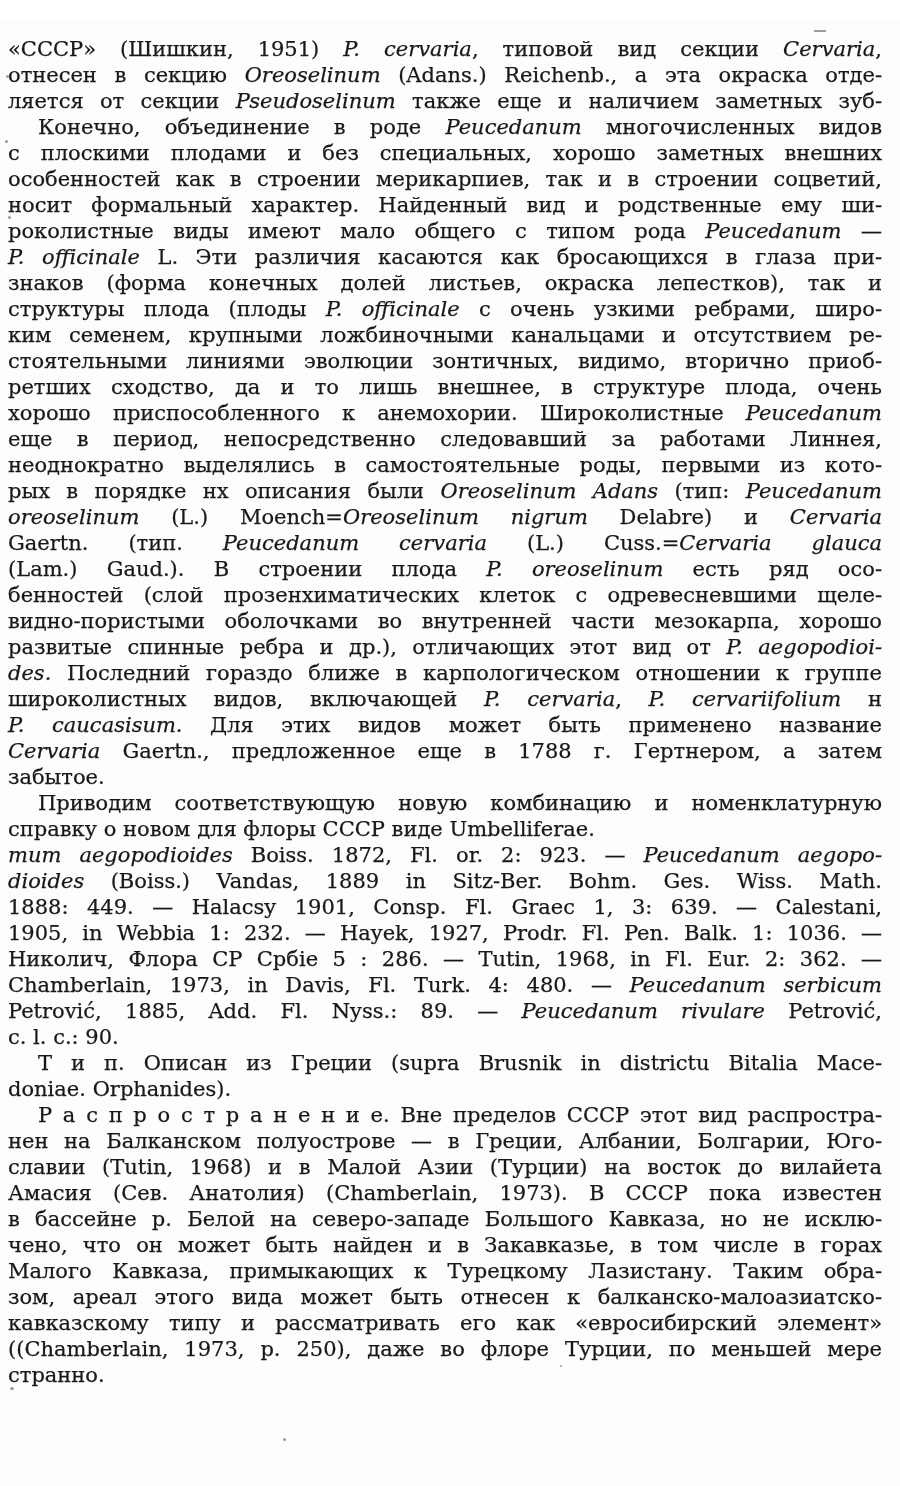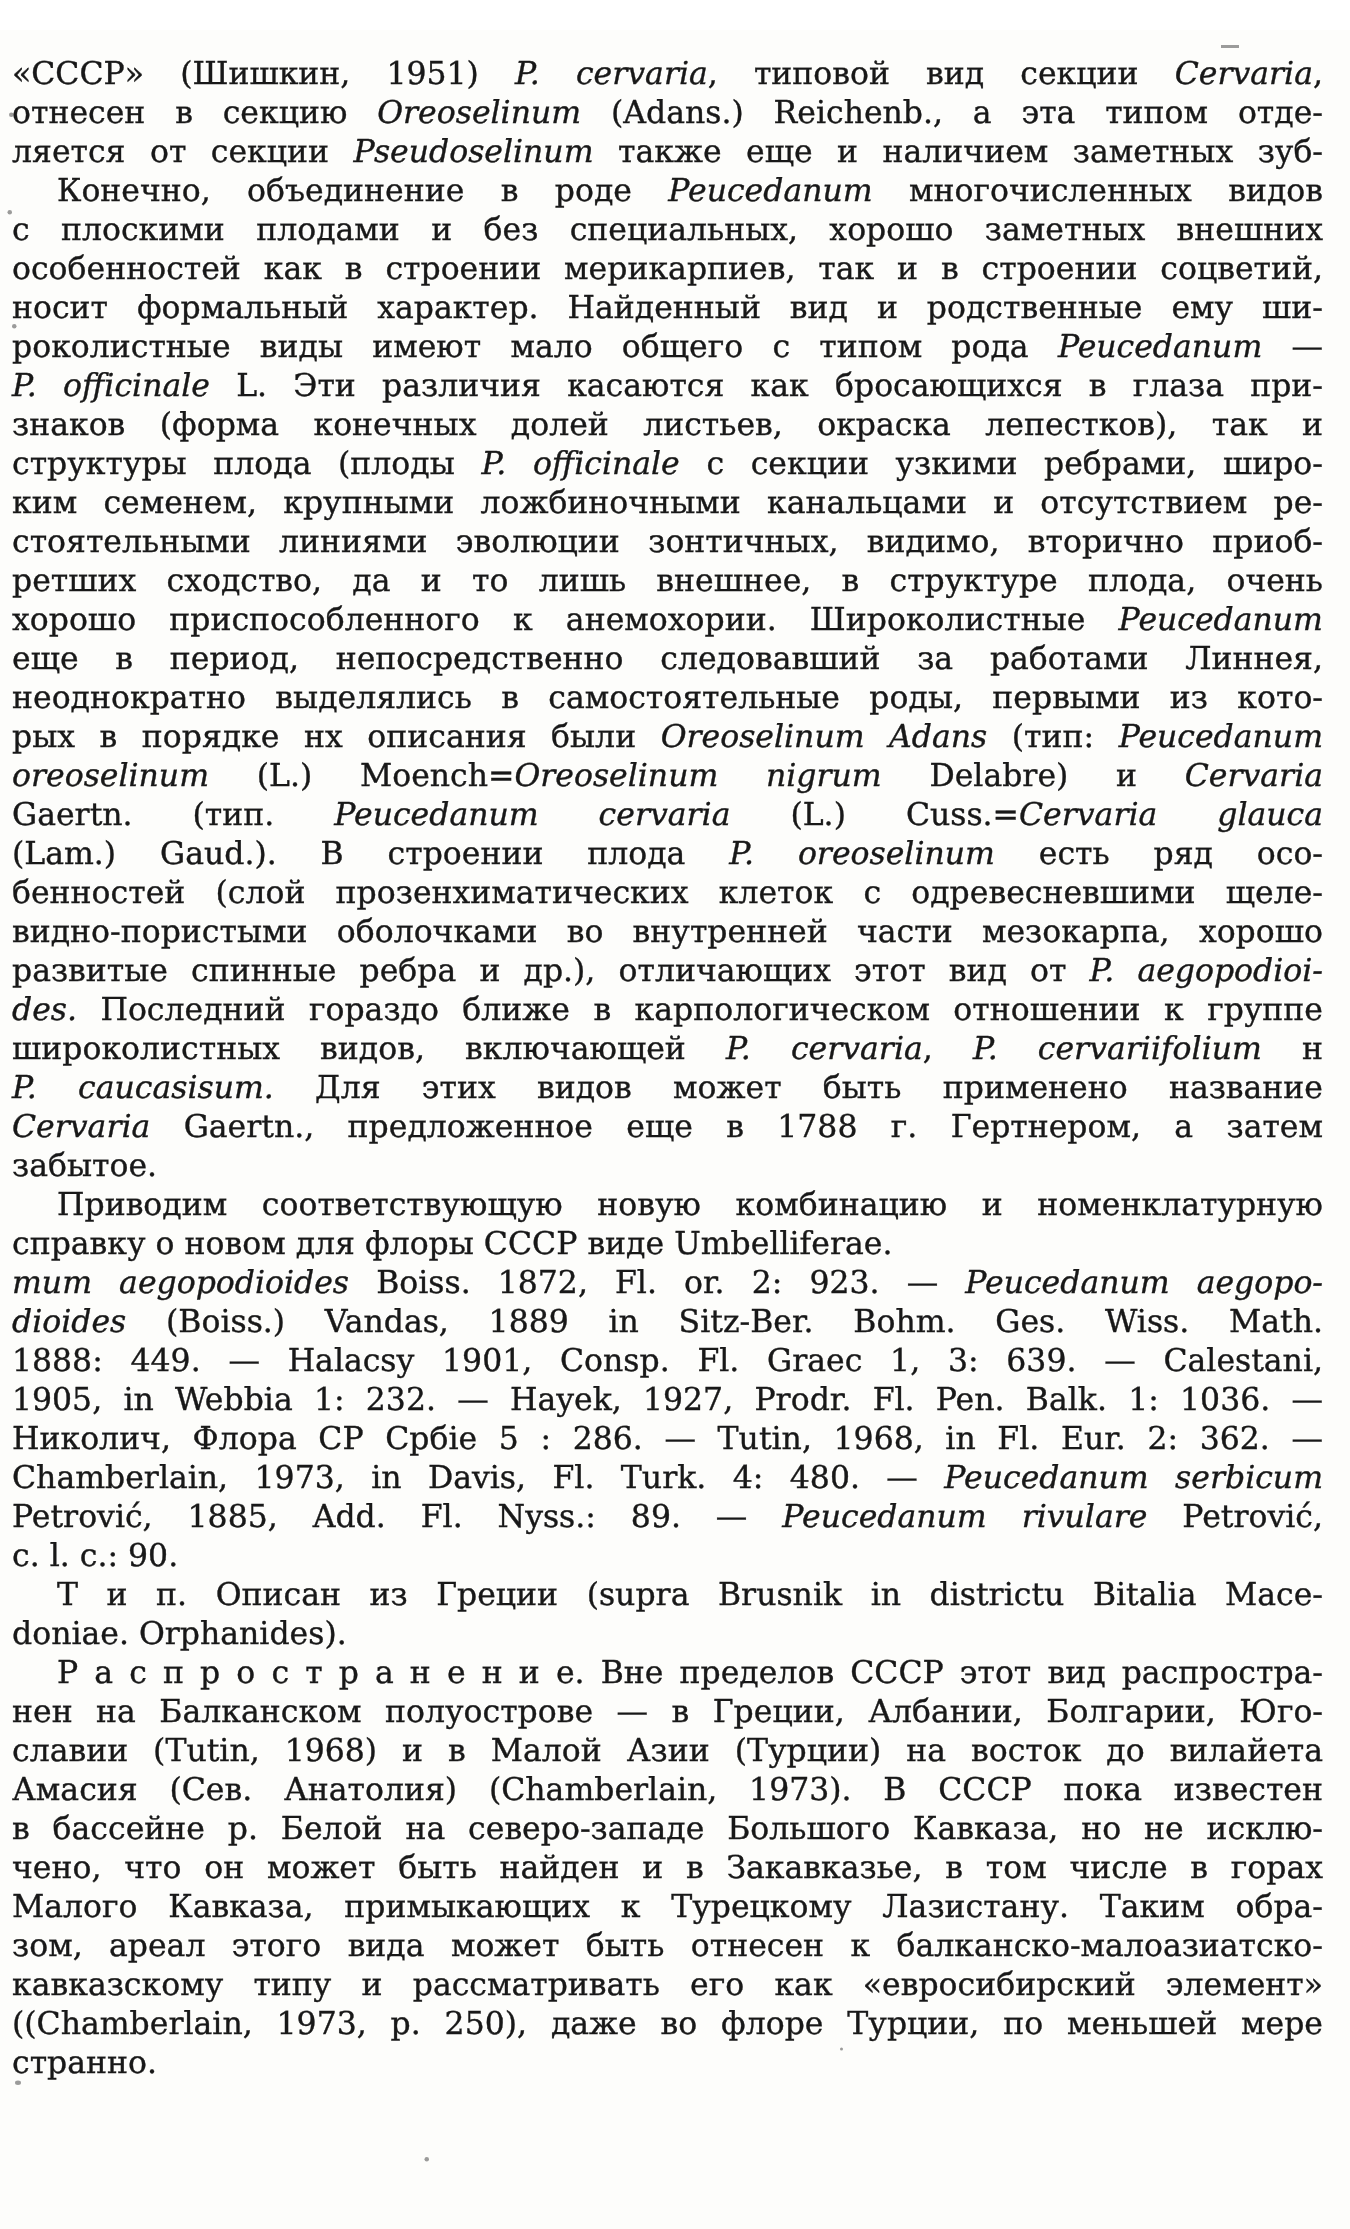--- a/index.html
+++ b/index.html
@@ -48,30 +48,30 @@
     opacity: 0.55;
     border-radius: 50%;
   }
 </style>
 </head>
 <body>
 
 <div class="page">
   <div class="textblock">
       <div class="ln"><span class="rm">«СССР» (Шишкин, 1951) </span><span class="it">P. cervaria</span><span class="rm">, типовой вид секции </span><span class="it">Cervaria</span><span class="rm">,</span></div>
-      <div class="ln"><span class="rm">отнесен в секцию </span><span class="it">Oreoselinum</span><span class="rm"> (Adans.) Reichenb., а эта типом отде-</span></div>
+      <div class="ln"><span class="rm">отнесен в секцию </span><span class="it">Oreoselinum</span><span class="rm"> (Adans.) Reichenb., а эта окраска отде-</span></div>
       <div class="ln"><span class="rm">ляется от секции </span><span class="it">Pseudoselinum</span><span class="rm"> также еще и наличием заметных зуб-</span></div>
       <div class="ln ind"><span class="rm">Конечно, объединение в роде </span><span class="it">Peucedanum</span><span class="rm"> многочисленных видов</span></div>
       <div class="ln"><span class="rm">с плоскими плодами и без специальных, хорошо заметных внешних</span></div>
       <div class="ln"><span class="rm">особенностей как в строении мерикарпиев, так и в строении соцветий,</span></div>
       <div class="ln"><span class="rm">носит формальный характер. Найденный вид и родственные ему ши-</span></div>
       <div class="ln"><span class="rm">роколистные виды имеют мало общего с типом рода </span><span class="it">Peucedanum</span><span class="rm"> —</span></div>
       <div class="ln"><span class="it">P. officinale</span><span class="rm"> L. Эти различия касаются как бросающихся в глаза при-</span></div>
       <div class="ln"><span class="rm">знаков (форма конечных долей листьев, окраска лепестков), так и</span></div>
-      <div class="ln"><span class="rm">структуры плода (плоды </span><span class="it">P. officinale</span><span class="rm"> с секции узкими ребрами, широ-</span></div>
+      <div class="ln"><span class="rm">структуры плода (плоды </span><span class="it">P. officinale</span><span class="rm"> с очень узкими ребрами, широ-</span></div>
       <div class="ln"><span class="rm">ким семенем, крупными ложбиночными канальцами и отсутствием ре-</span></div>
       <div class="ln"><span class="rm">стоятельными линиями эволюции зонтичных, видимо, вторично приоб-</span></div>
       <div class="ln"><span class="rm">ретших сходство, да и то лишь внешнее, в структуре плода, очень</span></div>
       <div class="ln"><span class="rm">хорошо приспособленного к анемохории. Широколистные </span><span class="it">Peucedanum</span></div>
       <div class="ln"><span class="rm">еще в период, непосредственно следовавший за работами Линнея,</span></div>
       <div class="ln"><span class="rm">неоднократно выделялись в самостоятельные роды, первыми из кото-</span></div>
       <div class="ln"><span class="rm">рых в порядке нх описания были </span><span class="it">Oreoselinum Adans</span><span class="rm"> (тип: </span><span class="it">Peucedanum</span></div>
       <div class="ln"><span class="it">oreoselinum</span><span class="rm"> (L.) Moench=</span><span class="it">Oreoselinum nigrum</span><span class="rm"> Delabre) и </span><span class="it">Cervaria</span></div>
       <div class="ln"><span class="rm">Gaertn. (тип. </span><span class="it">Peucedanum cervaria</span><span class="rm"> (L.) Cuss.=</span><span class="it">Cervaria glauca</span></div>
       <div class="ln"><span class="rm">(Lam.) Gaud.). В строении плода </span><span class="it">P. oreoselinum</span><span class="rm"> есть ряд осо-</span></div>

